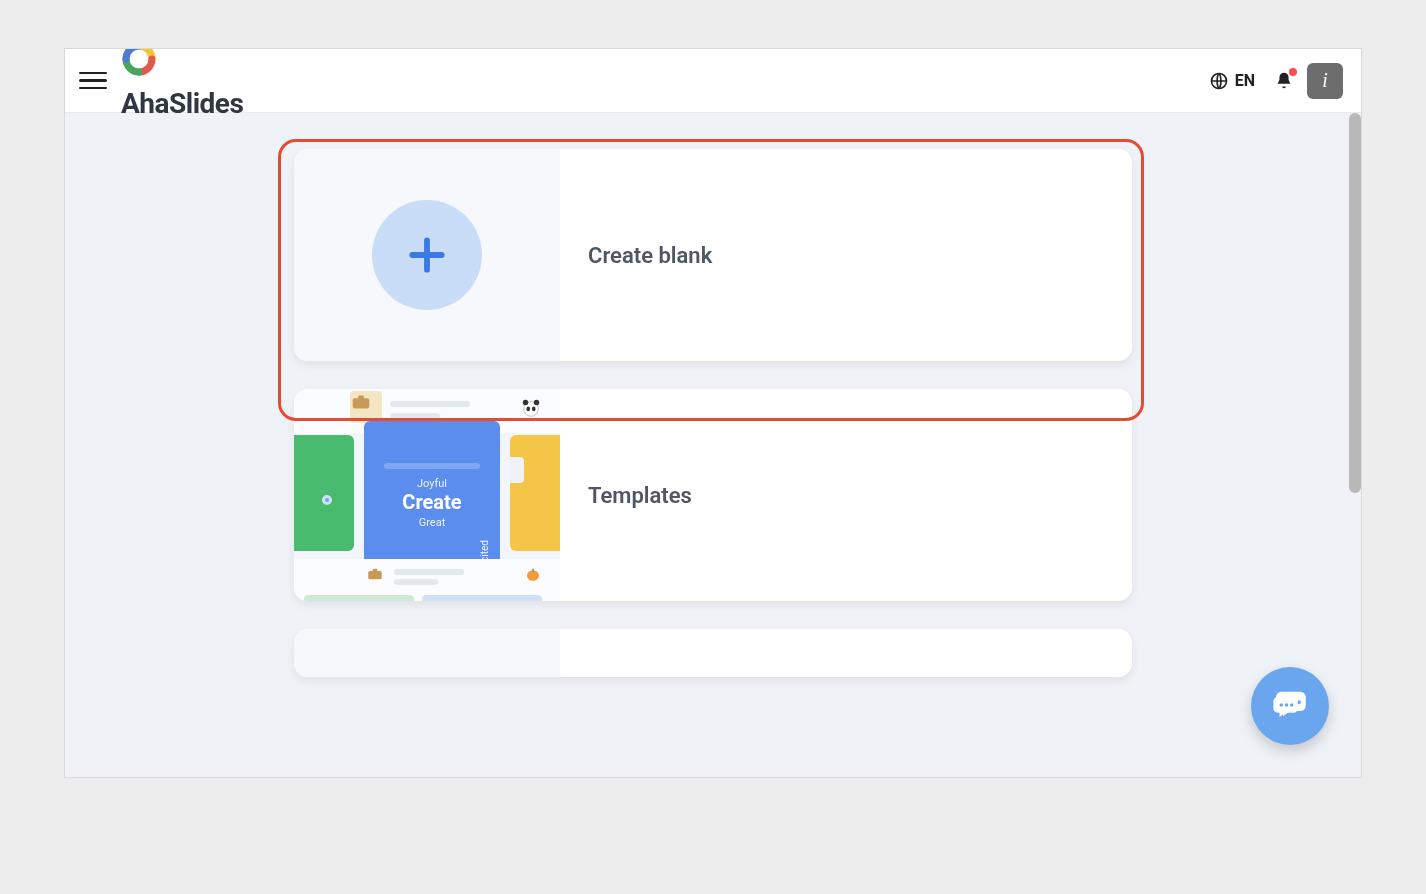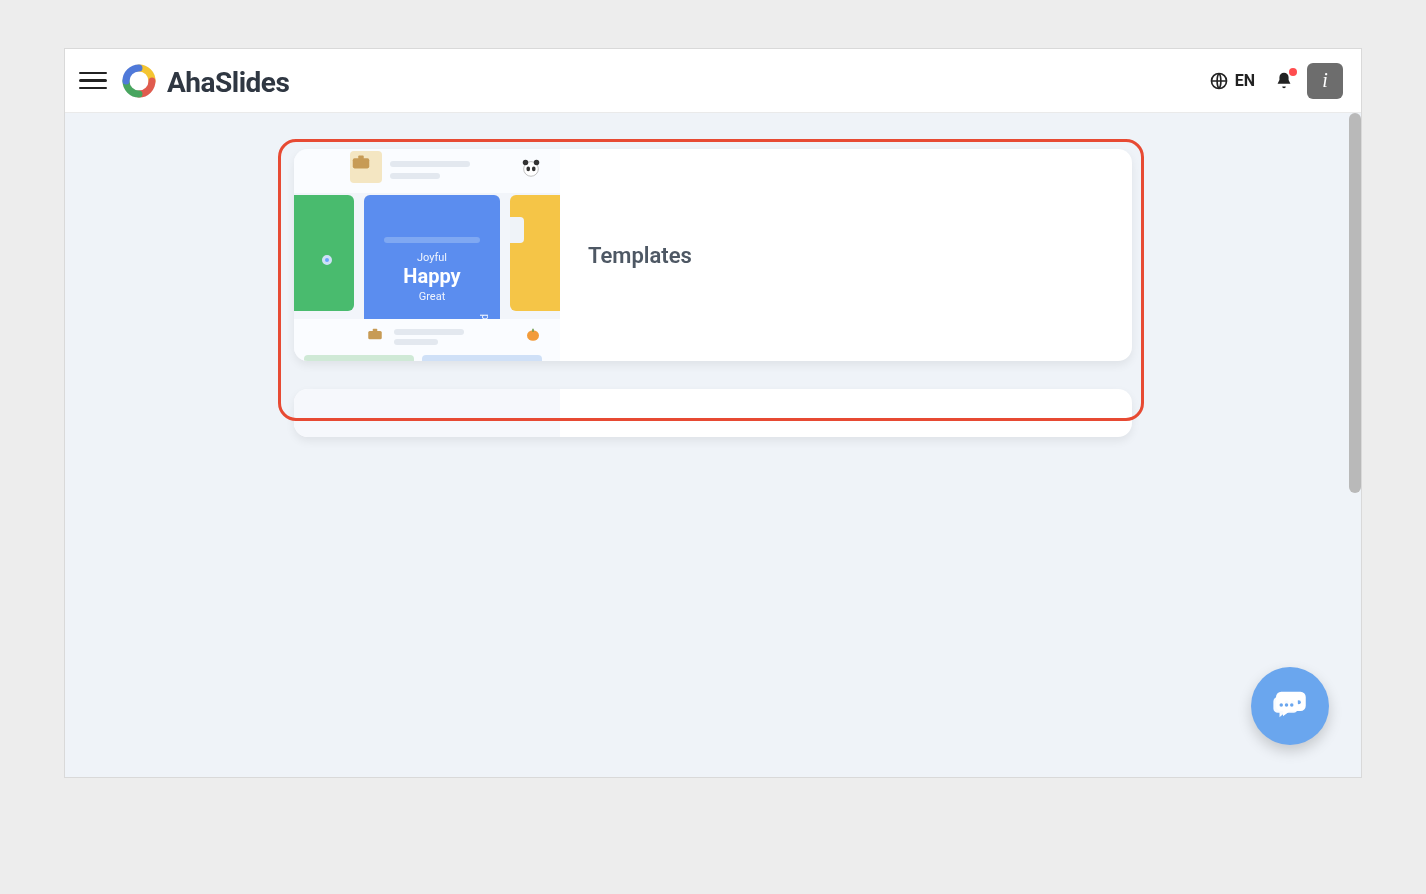--- a/index.html
+++ b/index.html
@@ -35,21 +35,21 @@
     padding: 0 18px 0 14px;
   }
   .hamburger {
     width: 28px; height: 28px;
     display: flex; flex-direction: column; justify-content: center; gap: 5px;
     cursor: pointer;
     margin-right: 14px;
   }
   .hamburger span { display:block; height:2.5px; background:#222; border-radius:2px; }
 
-  .brand { display:flex; align-items:flex-end; gap:10px; }
+  .brand { display:flex; align-items:flex-start; gap:10px;flex-direction:column; }
   .brand-logo { width:36px; height:36px; position:relative; }
   .brand-name { font-size:28px; font-weight:700; color:#2f3742; letter-spacing:-0.5px; }
 
   .spacer { flex:1; }
 
   .lang { display:flex; align-items:center; gap:6px; font-weight:700; color:#222; margin-right:18px; cursor:pointer; }
   .globe-icon { width:20px; height:20px; }
 
   .bell-wrap { position:relative; margin-right:12px; cursor:pointer; }
   .bell-icon { width:22px; height:22px; display:block; }
@@ -123,21 +123,21 @@
     overflow:hidden;
   }
   .tpl-thumb > div { position:absolute; }
   .tpl-row-top { top:0; left:0; right:0; height:44px; background:#fafcff; }
   .tpl-brief { width:32px; height:32px; background:#f4e6c2; border-radius:4px; }
   .tpl-mid-left {
     top:46px; left:-10px; width:70px; height:116px; background:#49bb6e; border-radius:6px;
     display:flex; align-items:center; justify-content:center; color:#fff;
   }
   .tpl-mid-center {
-    top:46px; left:70px; width:136px; height:149px; background:#5b8def; border-radius:6px;
+    top:32px; left:70px; width:136px; height:149px; background:#5b8def; border-radius:6px;
     display:flex; flex-direction:column; align-items:center; justify-content:center; color:#fff;
   }
   .tpl-mid-center .bar { width:96px; height:6px; background:#7fa8f2; border-radius:3px; margin-bottom:8px;}
   .tpl-mid-center .joy { font-size:11px; opacity:.9; }
   .tpl-mid-center .great { font-size:20px; font-weight:700; }
   .tpl-mid-center .happy { font-size:11px; opacity:.9; margin-top:2px;}
   .tpl-mid-center .excited { position:absolute; right:10px; bottom:30px; font-size:10px; opacity:.9; transform:rotate(-90deg); transform-origin:right bottom;}
   .tpl-mid-right { top:46px; left:216px; width:60px; height:116px; background:#f5c547; border-radius:6px; }
   .tpl-mid-right::before { content:""; position:absolute; left:0; top:22px; width:14px; height:26px; background:#eff3f8; border-radius:0 4px 4px 0;}
   .tpl-row-bot { top:170px; left:0; right:0; height:44px; background:#fafcff; }
@@ -212,20 +212,30 @@
       <span>i</span>
     </div>
   </div>
 
   <div class="body-area">
 
     <div class="scrollbar-fake"></div>
 
     <div class="content-col">
 
+      <div class="card" style="position:relative;">
+        <div class="card-thumb blank">
+          <div class="plus-circle">
+            <svg viewBox="0 0 24 24" width="44" height="44">
+              <path d="M12 4v16M4 12h16" stroke="#3a7ae2" stroke-width="3.2" stroke-linecap="round"></path>
+            </svg>
+          </div>
+        </div>
+        <div class="card-title">Create blank</div>
+      </div>
 
       <div class="card">
         <div class="card-thumb tpl-thumb">
           <div class="tpl-row-top">
             <div class="tpl-brief" style="position:absolute;left:56px;top:2px;">
               <svg viewBox="0 0 24 24" width="22" height="22">
                   <rect x="3" y="8" width="18" height="11" rx="2" fill="#c79b55"></rect>
                   <rect x="9" y="5" width="6" height="4" rx="1" fill="#c79b55"></rect>
                 </svg>
             </div>
@@ -240,21 +250,21 @@
                   <ellipse cx="15" cy="13" rx="2" ry="2.6" fill="#333"></ellipse>
               </svg>
             </div>
           </div>
           <div class="tpl-mid-left">
             <span class="tpl-dot" style="position:absolute;left:38px;top:60px;"></span>
           </div>
           <div class="tpl-mid-center">
             <div class="bar"></div>
             <div class="joy">Joyful</div>
-            <div class="great">Happy</div>
+            <div class="great">Create</div>
             <div class="happy">Great</div>
             <div class="excited">Excited</div>
           </div>
           <div class="tpl-mid-right"></div>
           <div class="tpl-row-bot">
             <div style="position:absolute;left:72px;top:6px;">
               <svg viewBox="0 0 24 24" width="18" height="18">
                   <rect x="3" y="8" width="18" height="11" rx="2" fill="#c79b55"></rect>
                   <rect x="9" y="5" width="6" height="4" rx="1" fill="#c79b55"></rect>
                 </svg>

